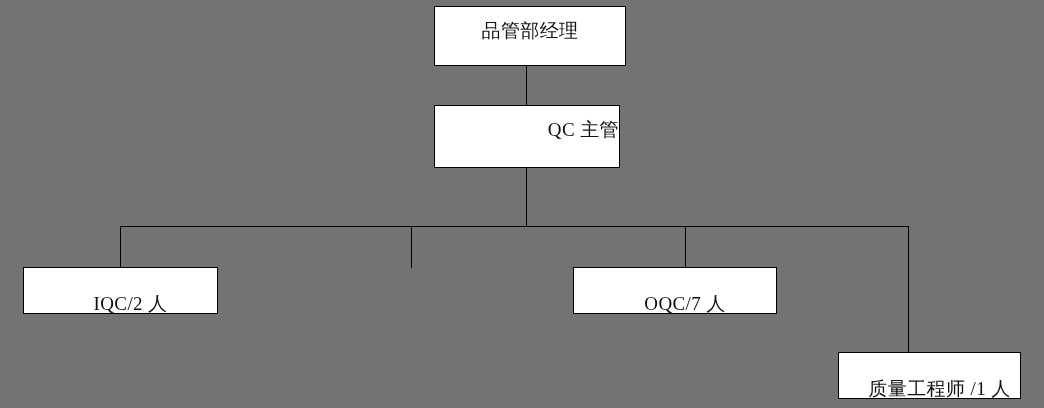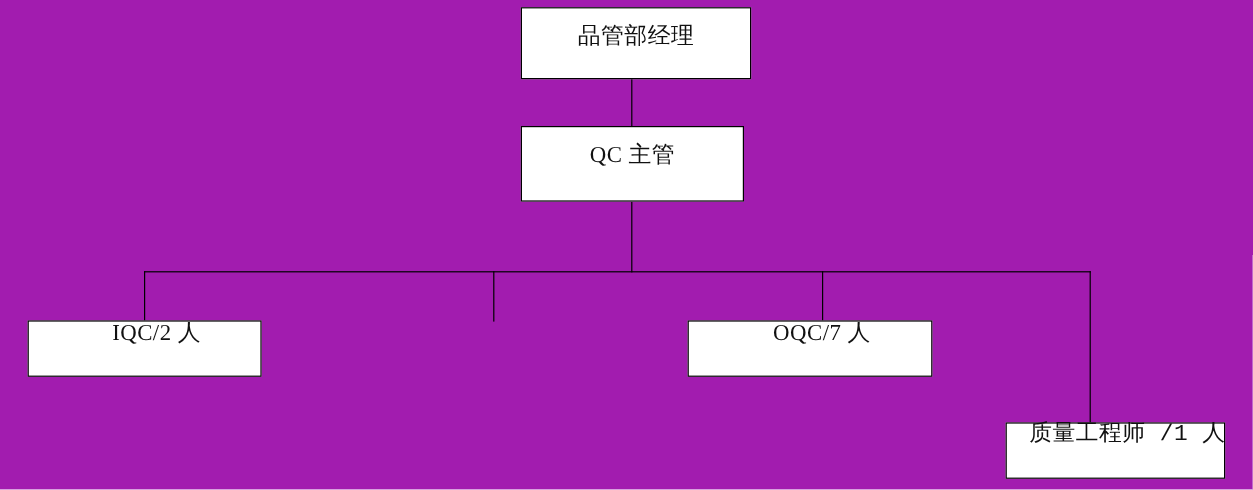--- a/index.html
+++ b/index.html
@@ -9,21 +9,21 @@
     background: #ffffff;
   }
   body {
     font-family: "Liberation Serif", "DejaVu Serif", serif;
     color: #000000;
   }
   #canvas {
     position: relative;
     width: 1044px;
     height: 408px;
-    background: #a21caf;
+    background: #737373;
     overflow: hidden;
   }
   .node {
     position: absolute;
     box-sizing: border-box;
     border: 1.4px solid #000000;
     background: #ffffff;
     display: flex;
     justify-content: center;
     white-space: nowrap;
@@ -33,21 +33,21 @@
     line-height: 1.0;
     letter-spacing: 0.4px;
     color: #111111;
   }
   
   .node.top-align {
     align-items: flex-start;
     padding-top: 14px;
   }
   .node.mid-align {
-    align-items: flex-start;
+    align-items: flex-end;
     padding-left: 20px;
   }
   .connector {
     position: absolute;
     background: #000000;
   }
   .v-line { width: 1.4px; }
   .h-line { height: 1.4px; }
 </style>
 </head>
@@ -66,30 +66,30 @@
   <div class="connector v-line" style="left:411px; top:226px; height:42px;"></div>
 
   <div class="connector v-line" style="left:685px; top:226px; height:42px;"></div>
 
   <div class="connector v-line" style="left:908px; top:226px; height:127px;"></div>
 
   <div class="node top-align" style="left:434px; top:6px; width:192px; height:60px;">
     <span class="label">品管部经理</span>
   </div>
 
-  <div class="node top-align" style="left:434px; top:105px; width:186px; height:63px;">
+  <div class="node top-align" style="left:434px; top:105px; width:186px; height:63px;justify-content:flex-end;">
     <span class="label">QC 主管</span>
   </div>
 
   <div class="node mid-align" style="left:23px; top:267px; width:195px; height:47px;">
     <span class="label">IQC/2 人</span>
   </div>
 
 
   <div class="node mid-align" style="left:573px; top:267px; width:204px; height:47px;">
     <span class="label">OQC/7 人</span>
   </div>
 
-  <div class="node mid-align" style="left:838px; top:352px; width:183px; height:47px;font-family:Liberation Mono, monospace;">
+  <div class="node mid-align" style="left:838px; top:352px; width:183px; height:47px;">
     <span class="label">质量工程师 /1 人</span>
   </div>
 
 </div>
 
 </body></html>

